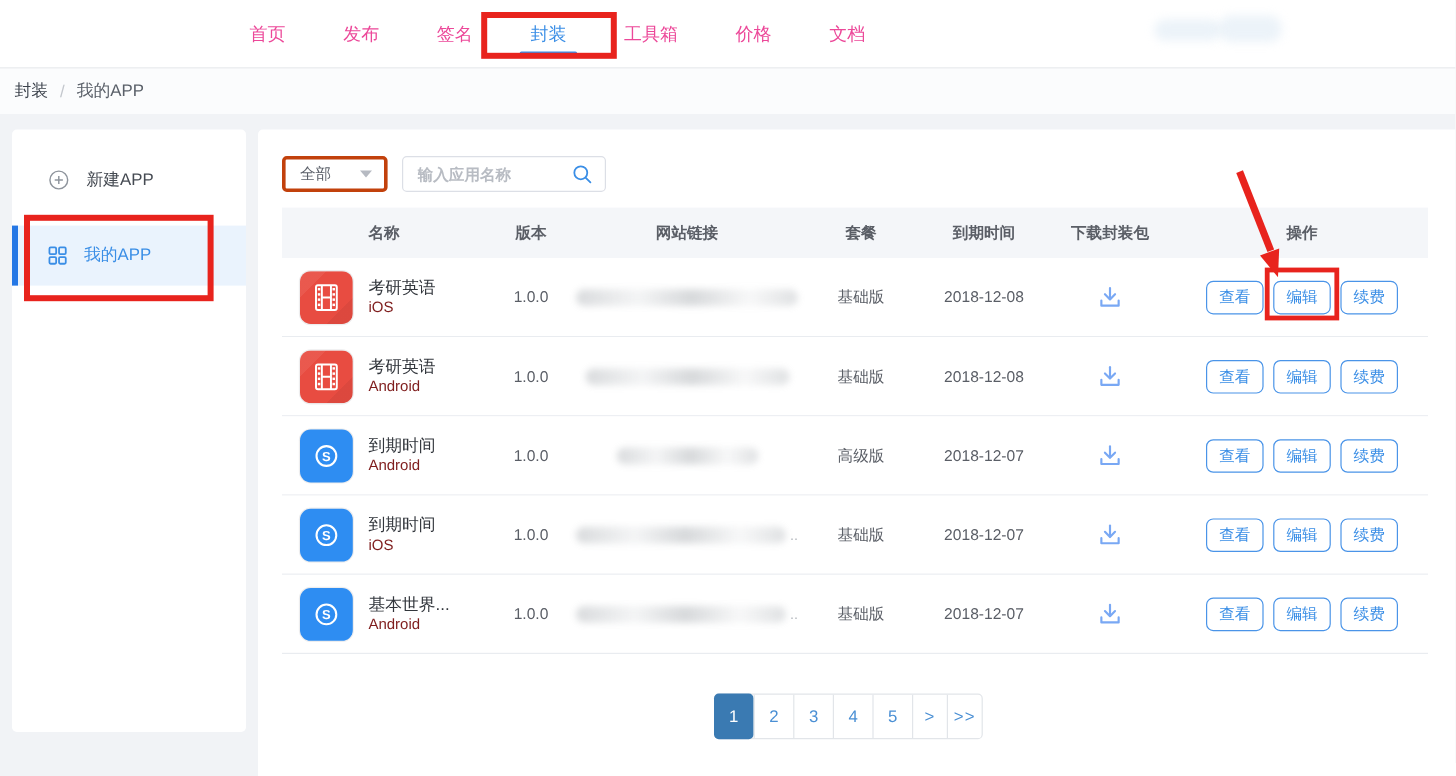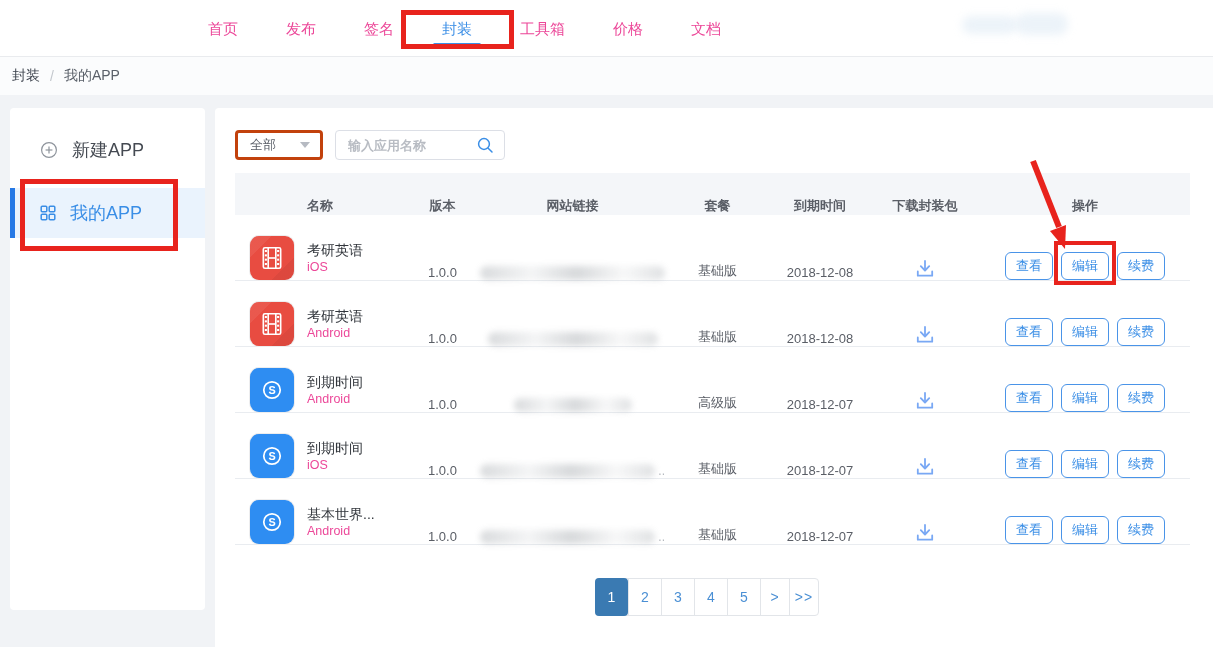--- a/index.html
+++ b/index.html
@@ -15,49 +15,49 @@
   .smudge { position:absolute; border-radius:10px; background:rgba(205,224,238,0.38); filter:blur(4px); }
 
   
   .breadcrumb-bar { position:absolute; top:57px; left:0; width:1213px; height:38px; background:#fbfcfd; display:flex; align-items:center; padding-left:12px; font-size:14px; }
   .crumb { color:#3c424c; }
   .crumb-sep { color:#c3c7cd; margin:0 10px; }
   .crumb.current { color:#5a6069; }
 
   
   .sidebar { position:absolute; left:10px; top:108px; width:195px; height:502px; background:#fff; border-radius:4px; z-index:4; }
-  .side-item { display:flex; align-items:center; gap:14px; height:40px; padding-left:30px; cursor:pointer; font-size:18px; color:#454a52; position:relative; }
+  .side-item { display:flex; align-items:center; gap:14px; height:40px; padding-left:30px; cursor:pointer; font-size:14px; color:#454a52; position:relative; }
   .side-item.first { margin-top:22px; }
   .side-item.active { height:50px; margin-top:18px; background:#eaf3fd; color:#3a8ee6; }
   .side-item.active .active-bar { position:absolute; left:0; top:0; bottom:0; width:5px; background:#2678e5; }
 
   
   .main { position:absolute; left:215px; top:108px; width:998px; height:539px; background:#fff; border-radius:4px 0 0 0; }
 
   
   .select { position:absolute; left:20px; top:22px; width:88px; height:30px; border:3px solid #c2410c; border-radius:4px; background:#fff; display:flex; align-items:center; padding:0 10px 0 12px; font-size:13px; color:#5a5f68; cursor:pointer; }
   .select .caret { margin-left:auto; width:0; height:0; border-left:5px solid transparent; border-right:5px solid transparent; border-top:6px solid #b6bac2; }
   .search-box { position:absolute; left:120px; top:22px; width:170px; height:30px; border:1px solid #dcdfe6; border-radius:4px; background:#fff; display:flex; align-items:center; padding:0 10px 0 12px; }
   .search-box input { border:none; outline:none; flex:1; font-size:13px; color:#333; min-width:0; font-family:inherit;font-weight:bold; }
   .search-box input::placeholder { color:#b8bcc3; }
 
   
   .table { position:absolute; left:20px; top:65px; width:955px; }
-  .t-row { display:flex; align-items:flex-end; }
+  .t-row { display:flex; align-items:center; }
   .t-head { height:42px; background:#f4f6f9; font-size:13px; font-weight:bold; color:#565b63; }
   .t-body-row { height:66px; border-bottom:1px solid #e9ecf0; background:#fff; }
   .c1 { width:170px; } .c2 { width:75px; } .c3 { width:185px; } .c4 { width:105px; }
   .c5 { width:100px; } .c6 { width:110px; } .c7 { width:210px; }
   .cell { display:flex; align-items:center; justify-content:center; font-size:13px; color:#5a5e66; }
   .cell.name-cell { justify-content:flex-start; padding-left:15px; gap:13px; }
   .tile { width:44px; height:44px; border-radius:9px; display:flex; align-items:center; justify-content:center; flex:none; box-shadow:0 0 0 1px #ededee; }
   .tile.red { background:#e84c41; background-image:linear-gradient(135deg, rgba(255,255,255,.07) 25%, rgba(0,0,0,0) 25%, rgba(0,0,0,0) 75%, rgba(0,0,0,.05) 75%); }
   .tile.blue { background:#2e8df2; }
   .name-txt .app-name { font-size:14px; color:#32363c; line-height:18px; }
-  .name-txt .platform { font-size:12.5px; color:#ec4899; line-height:17px; }
+  .name-txt .platform { font-size:12.5px; color:#7f1d1d; line-height:17px; }
   .blur-url { height:14px; border-radius:7px; filter:blur(3px); opacity:.6;
     background:linear-gradient(90deg, rgba(140,146,152,.55), rgba(190,195,200,.28) 28%, rgba(140,146,152,.58) 52%, rgba(200,203,206,.22) 78%, rgba(150,156,162,.5)); }
   .url-dots { color:#b4b8be; font-size:12px; margin-left:3px; }
   .dl-btn { cursor:pointer; display:flex; align-items:center; justify-content:center; }
 
   .actions { display:flex; gap:8px; }
   .act-btn { width:48px; height:28px; border:1px solid #4a94e8; border-radius:6px; background:#fff; color:#3a8ee6; font-size:13px; cursor:pointer; display:flex; align-items:center; justify-content:center; font-family:inherit; }
   .btn-wrap { position:relative; }
 
   

